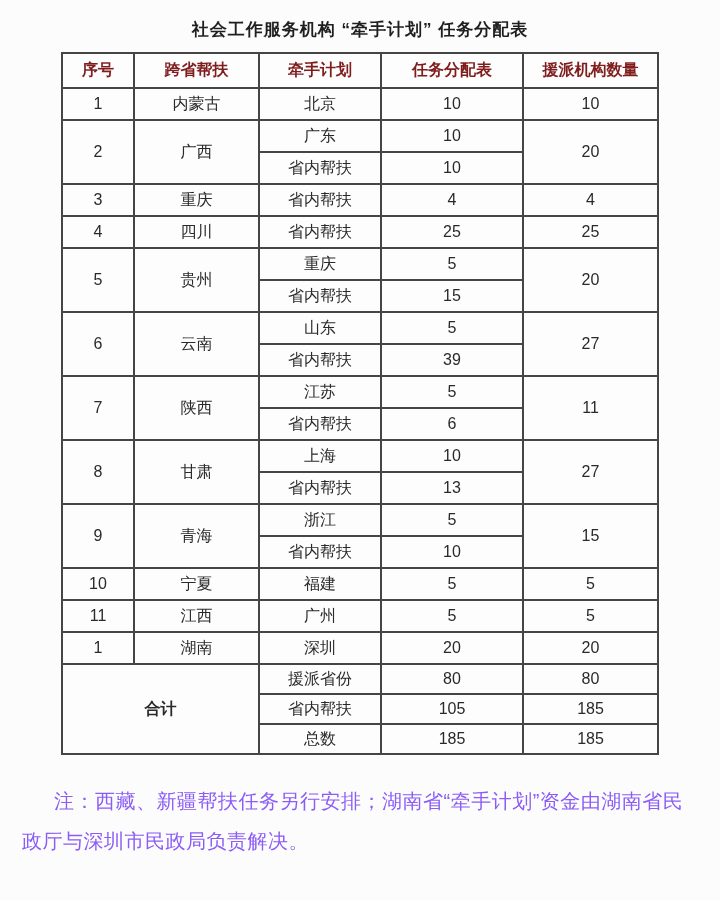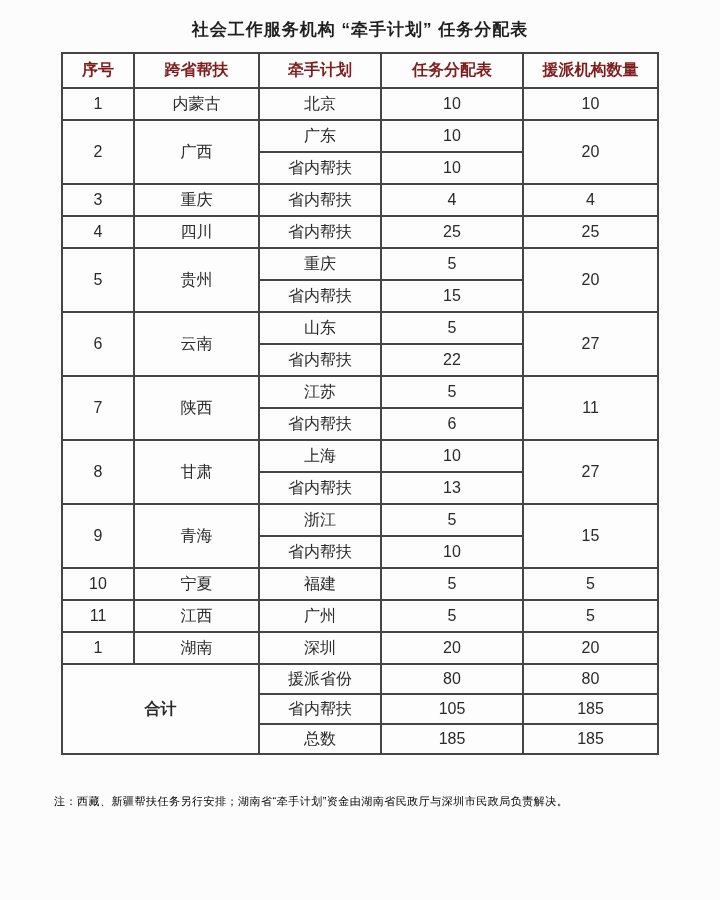--- a/index.html
+++ b/index.html
@@ -40,24 +40,24 @@
   table.alloc tbody tr{height:32px;}
   table.alloc tbody tr.total-row{height:30px;}
   td.total-label{
     font-weight:bold;
     font-size:17px;
     color:#1f1f1f;
   }
   .note{
     width:680px;
     margin:26px 0 0 22px;
-    font-size:11px;
+    font-size:20px;
     line-height:40px;
     text-indent:32px;
-    color:#000000;
+    color:#8b5cf6;
     letter-spacing:0.5px;
   }
 </style>
 </head>
 <body>
 
 <div class="page">
 
   <h1 class="title">社会工作服务机构 “牵手计划” 任务分配表</h1>
 
@@ -124,21 +124,21 @@
         </tr>
         <tr>
           <td rowspan="2">6</td>
           <td rowspan="2">云南</td>
           <td>山东</td>
           <td>5</td>
           <td rowspan="2">27</td>
         </tr>
         <tr>
           <td>省内帮扶</td>
-          <td>22</td>
+          <td>39</td>
         </tr>
         <tr>
           <td rowspan="2">7</td>
           <td rowspan="2">陕西</td>
           <td>江苏</td>
           <td>5</td>
           <td rowspan="2">11</td>
         </tr>
         <tr>
           <td>省内帮扶</td>

